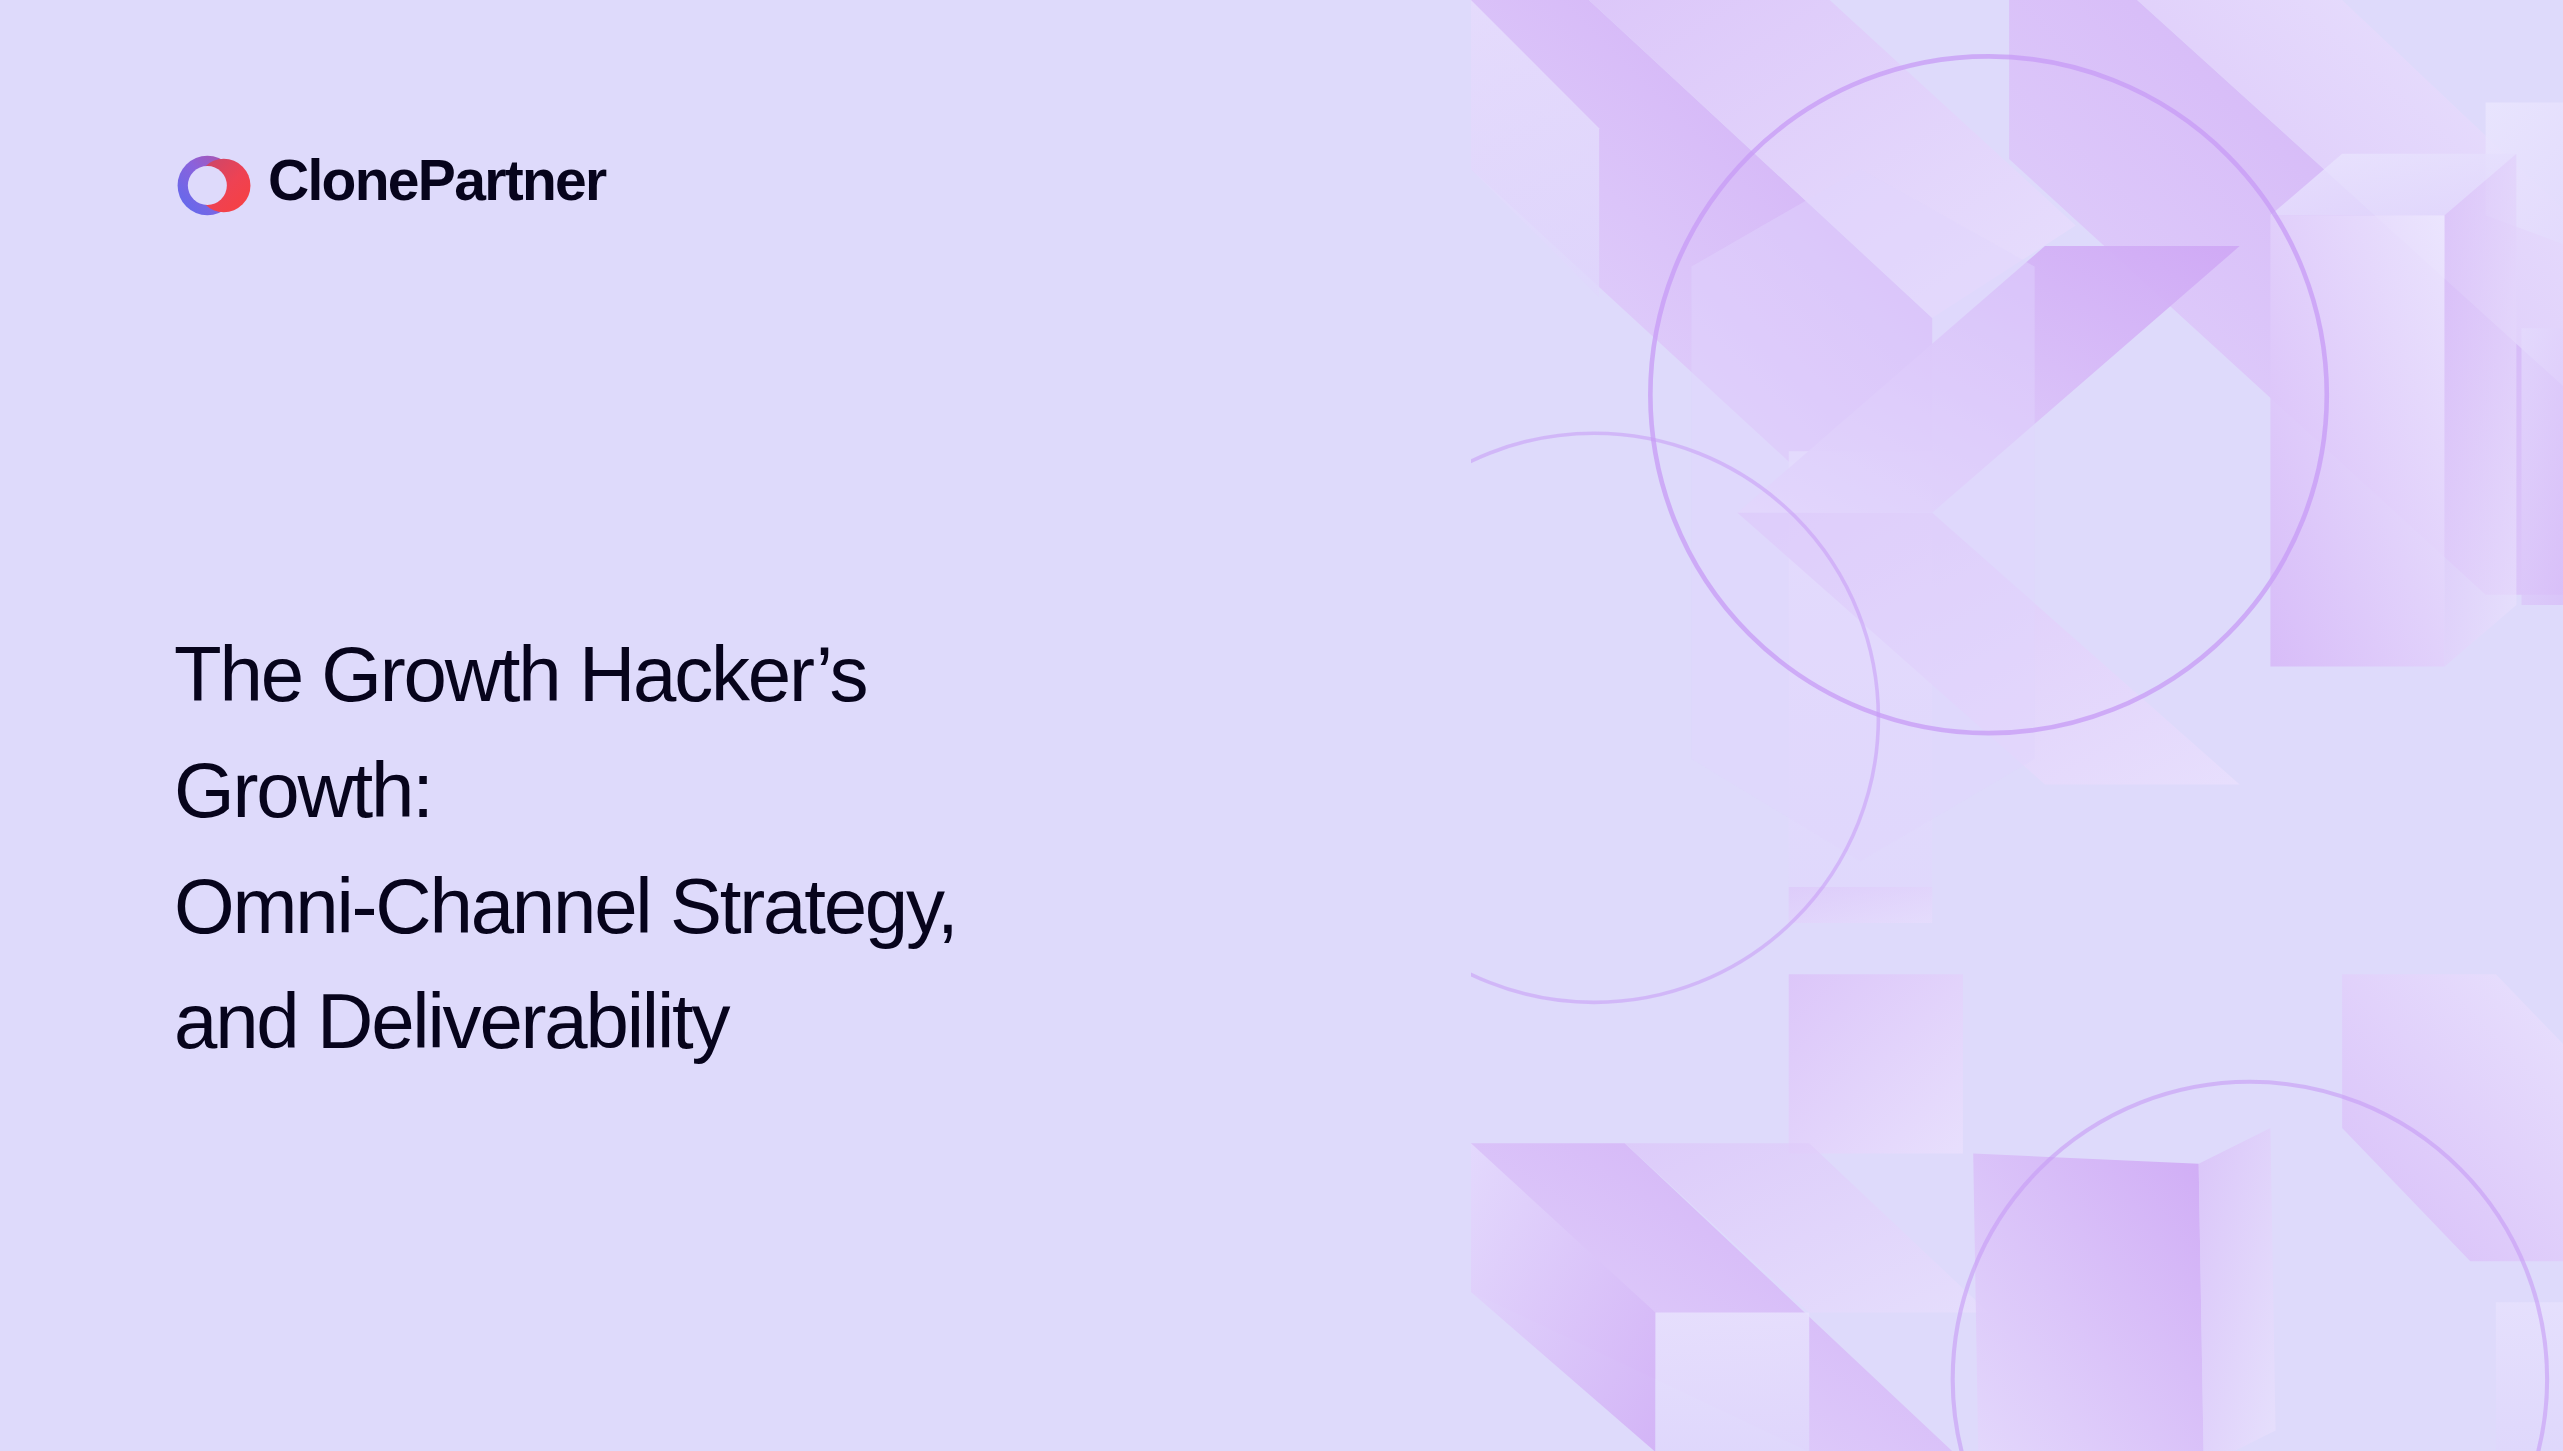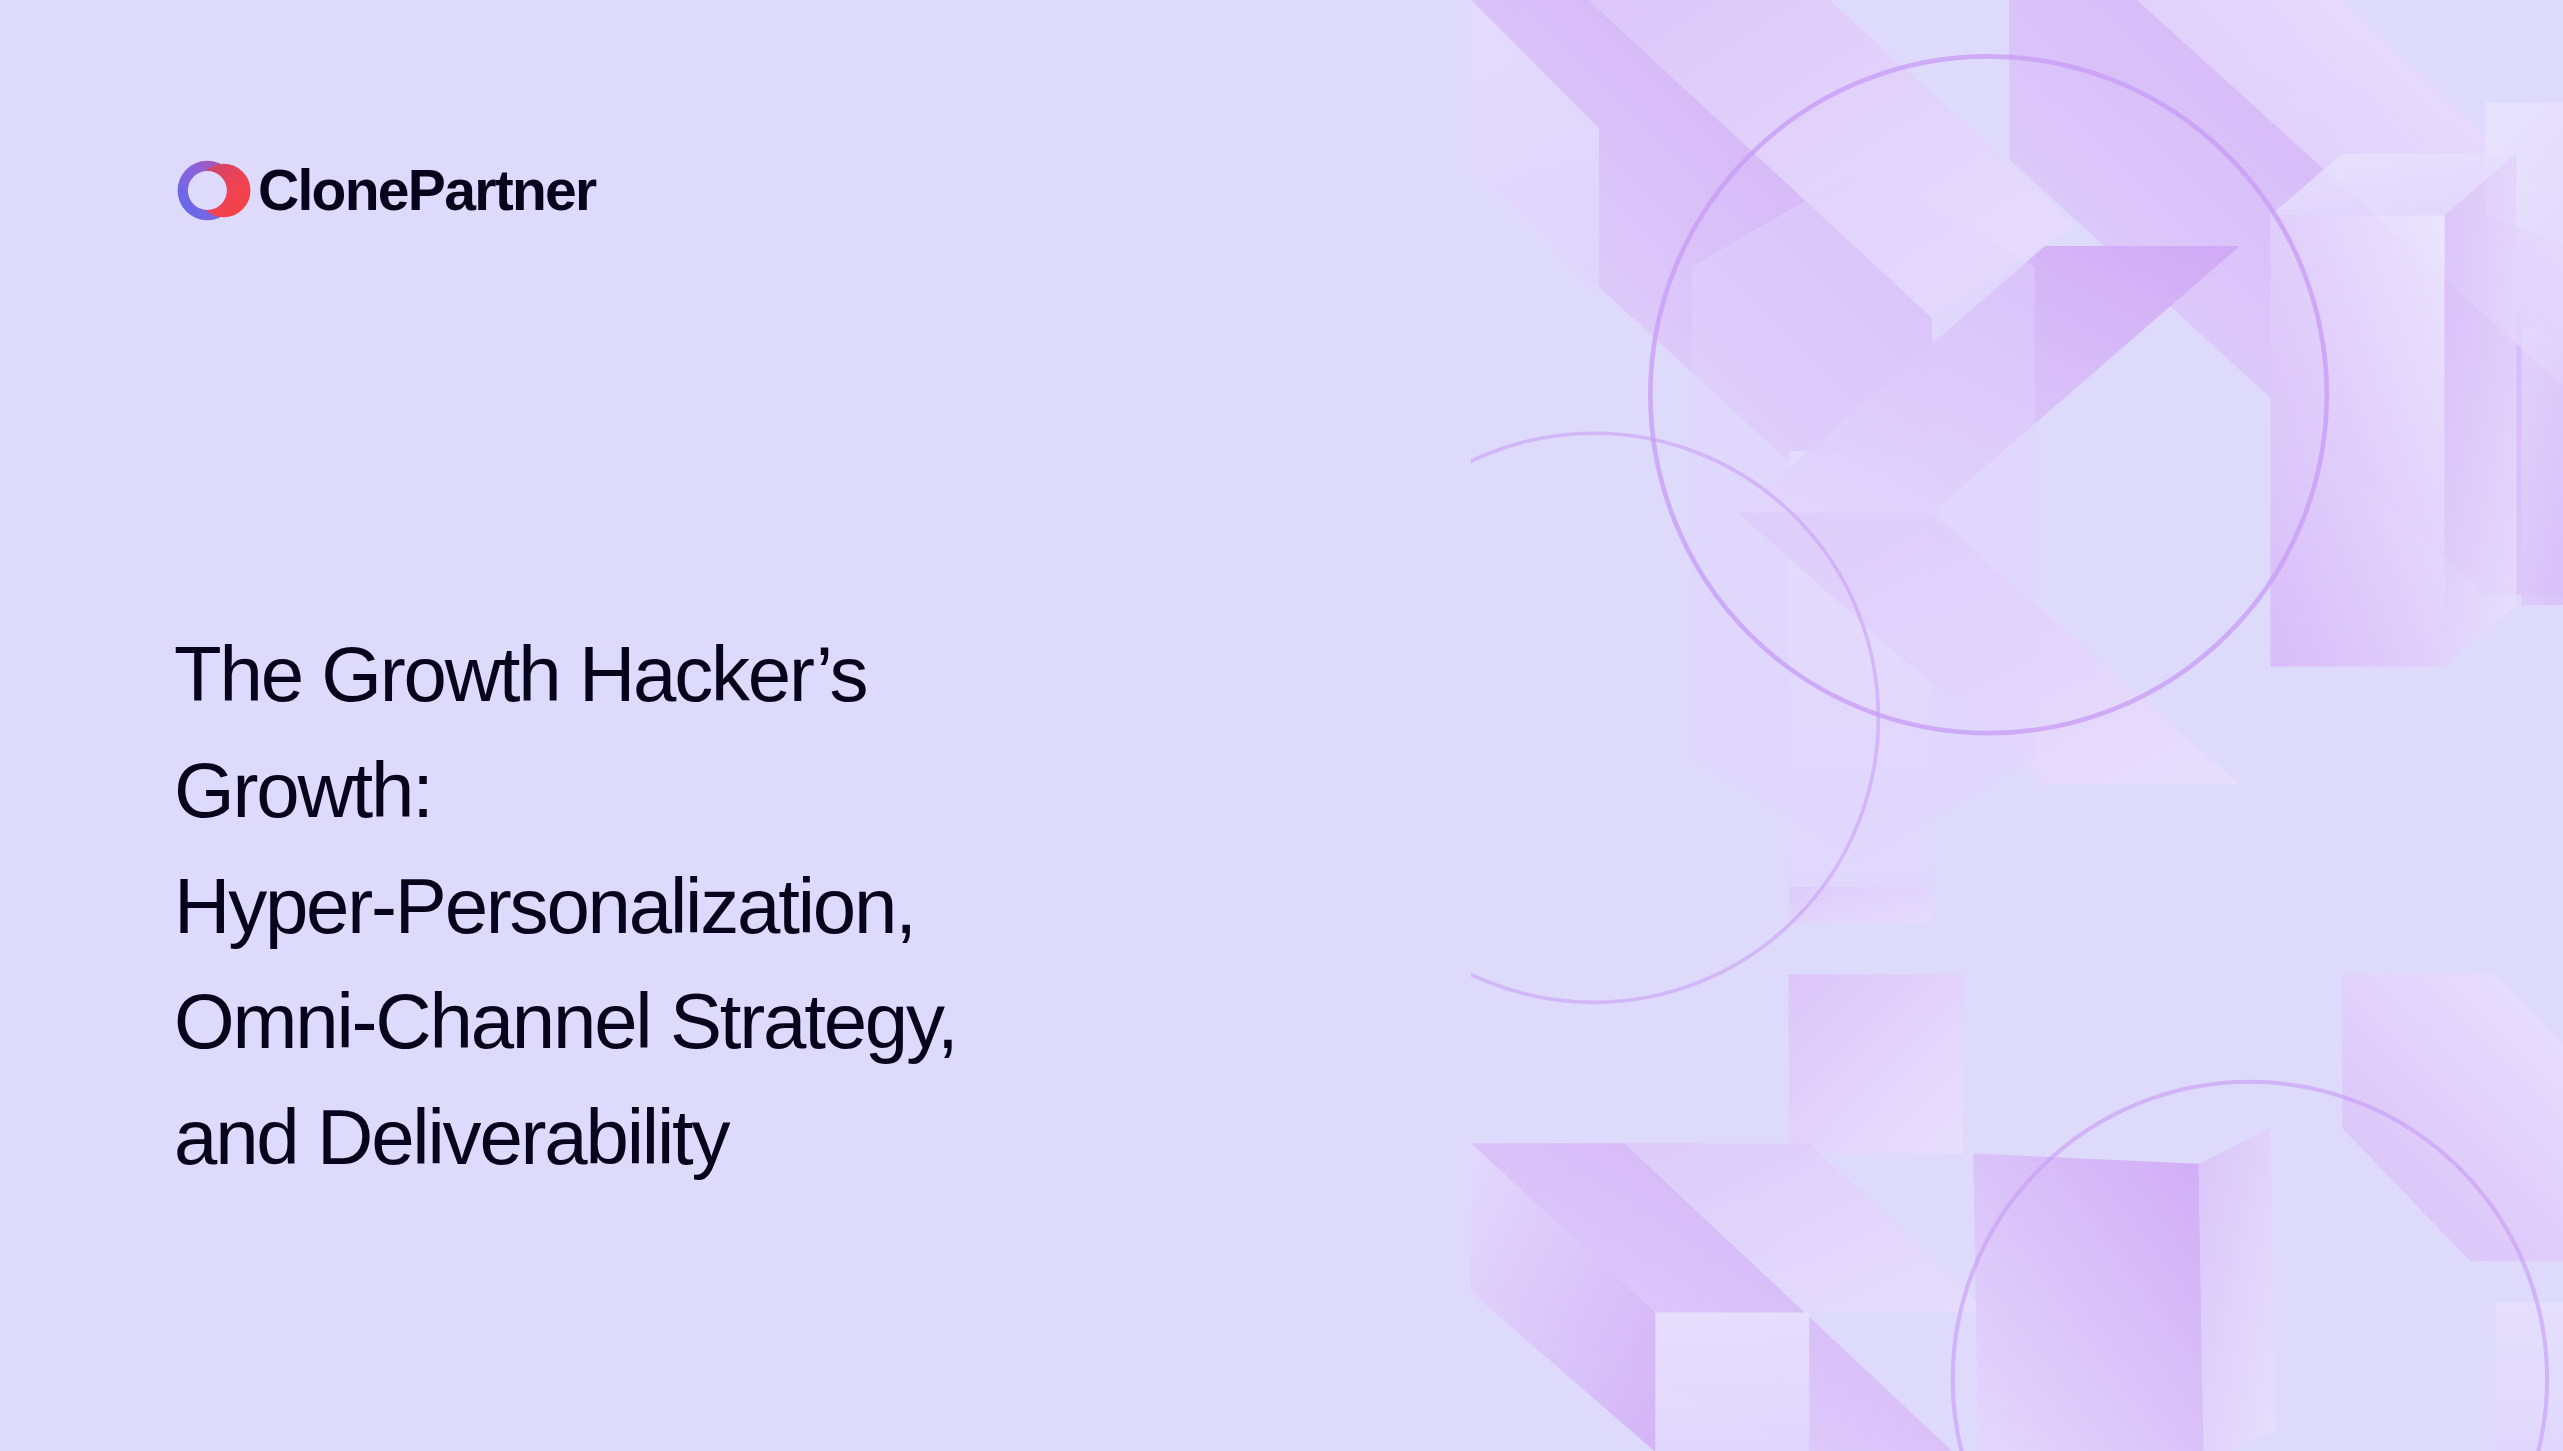--- a/index.html
+++ b/index.html
@@ -24,21 +24,21 @@
     top:0; left:1471px;
     width:1153px; height:1452px;
     overflow:hidden;
   }
   #pattern-panel svg { display:block; width:100%; height:100%; }
 
   
   #logo-lockup {
     position:absolute;
     left:174px; top:152px;
-    display:flex; align-items:center; gap:6px;
+    display:flex; align-items:flex-start; gap:16px;
     height:76px;
   }
   #logo-mark { width:78px; height:67px; display:block; flex:0 0 auto; }
   #logo-wordmark {
     font-size:57px;
     font-weight:700;
     letter-spacing:-1.7px;
     color:#07041C;
     line-height:1;
     white-space:nowrap;
@@ -181,19 +181,18 @@
         <circle cx="65" cy="65" r="58" fill="url(#logoBlue)"></circle>
         <circle cx="97" cy="65" r="52" fill="url(#logoRed)"></circle>
       </g>
     </svg>
     <span id="logo-wordmark">ClonePartner</span>
   </div>
 
   <h1 id="headline">
     <span class="hl-line">The Growth Hacker’s</span>
     <span class="hl-line">Growth:</span>
-    <span class="hl-line">Hyper-Personalization,</span>
     <span class="hl-line">Omni-Channel Strategy,</span>
     <span class="hl-line">and Deliverability</span>
   </h1>
 
 </div>
 
 
 </body></html>

